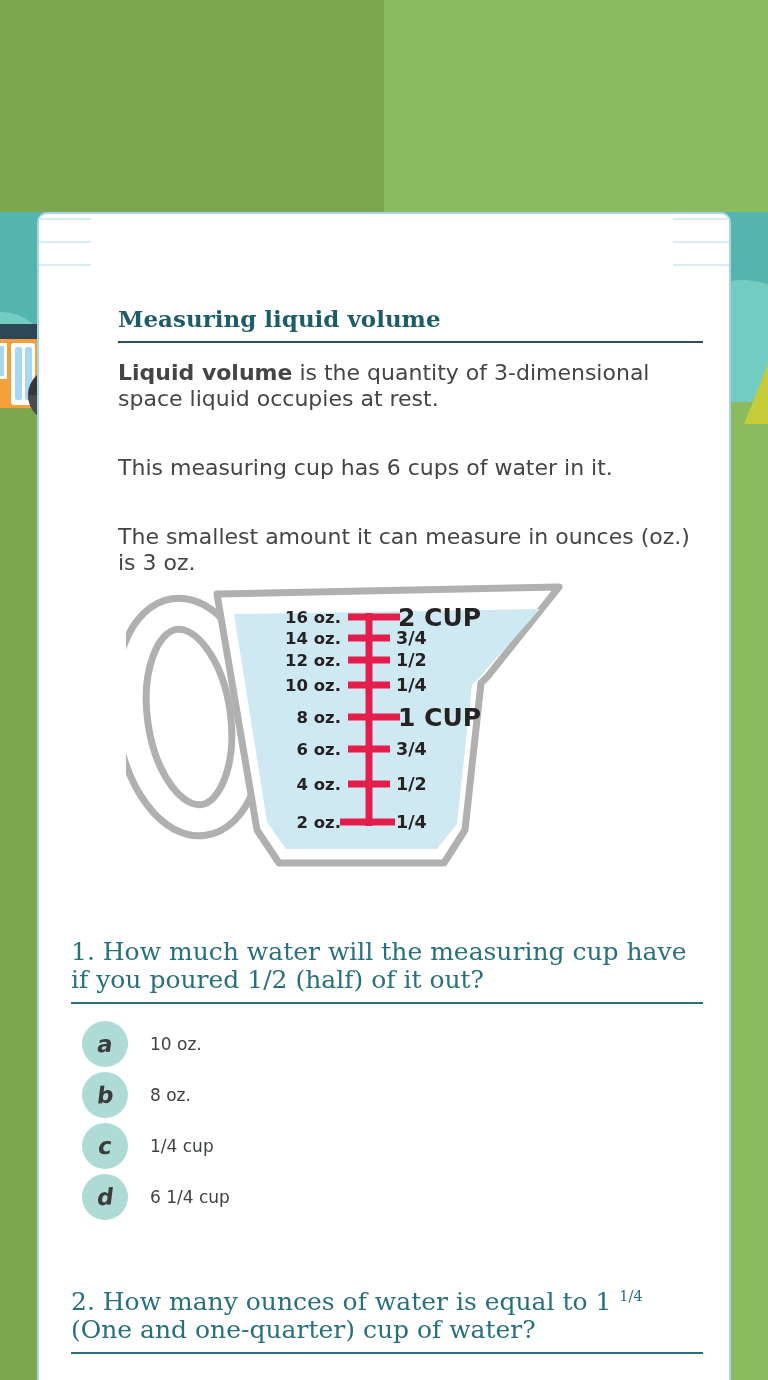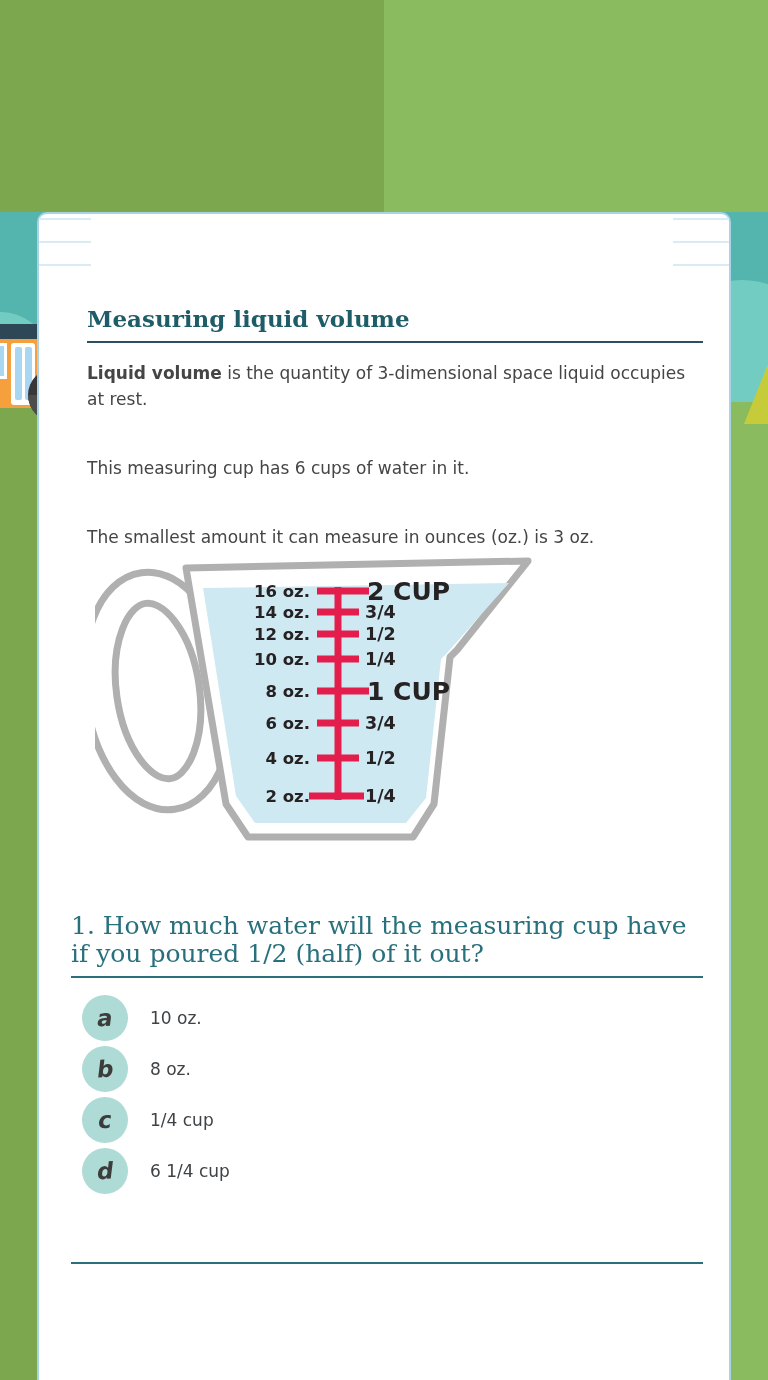--- a/index.html
+++ b/index.html
@@ -22,27 +22,27 @@
   .card{
     position:relative;z-index:2;margin:212px 37px 0;
     min-height:1168px;background:#fff;
     border:2px solid #abd3e6;border-bottom:none;
     border-radius:10px 10px 0 0;box-sizing:border-box;
   }
   .deco-line{position:absolute;height:2px;background:#d9ecf5;}
   .deco-line.l{left:0;width:52px;}
   .deco-line.r{right:0;width:56px;}
   .t1{top:4px}.t2{top:27px}.t3{top:50px}
-  .content{padding:0 26px 0 48px;}
+  .content{padding:0 26px 0 79px;}
   .section-heading{
     margin:91px 0 0;font-family:"DejaVu Serif",serif;font-weight:700;
     font-size:23px;color:#1e5d68;
   }
   .heading-rule{border:none;border-top:2px solid #2e4f63;margin:9px 0 0;}
-  .body-text{margin:0;font-size:17px;line-height:26px;color:#454545;}
+  .body-text{margin:0;font-size:22px;line-height:26px;color:#454545;}
   .p1{margin-top:17px;}
   .spaced{margin-top:43px;}
   .after-figure{margin-top:8px;}
   .cup-figure{margin:6px 0 0 8px;width:442px;}
   .cup-figure svg{display:block;width:442px;height:300px;}
   
   .question{padding:0 26px 0 32px;}
   .q1{margin-top:56px;}
   .q2{margin-top:68px;}
   .q-heading{
@@ -216,16 +216,17 @@
   <div class="option">
     <span class="bubble">
               <span class="letter">d</span>
             </span>
     <span class="option-label">6 1/4 cup</span>
   </div>
 </div>
     </section>
 
     <section class="question q2">
+      <h3 class="q-heading"><span>2.</span> <span>How many ounces of water is equal to 1 </span><sup>1/4</sup><span> (One and one-quarter) cup of water?</span></h3>
       <hr class="q-rule">
     </section>
   </main>
 </div>
 
 </body></html>

